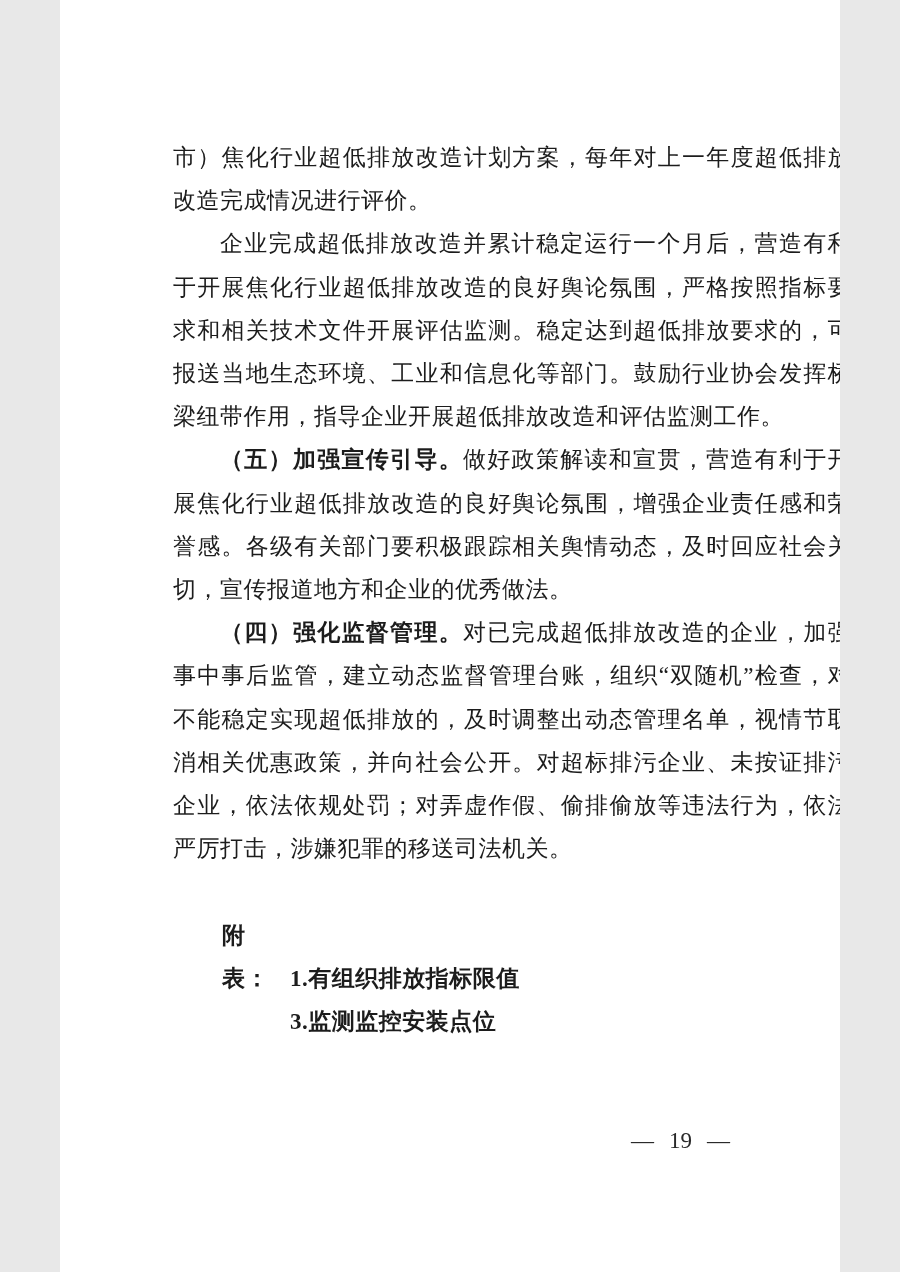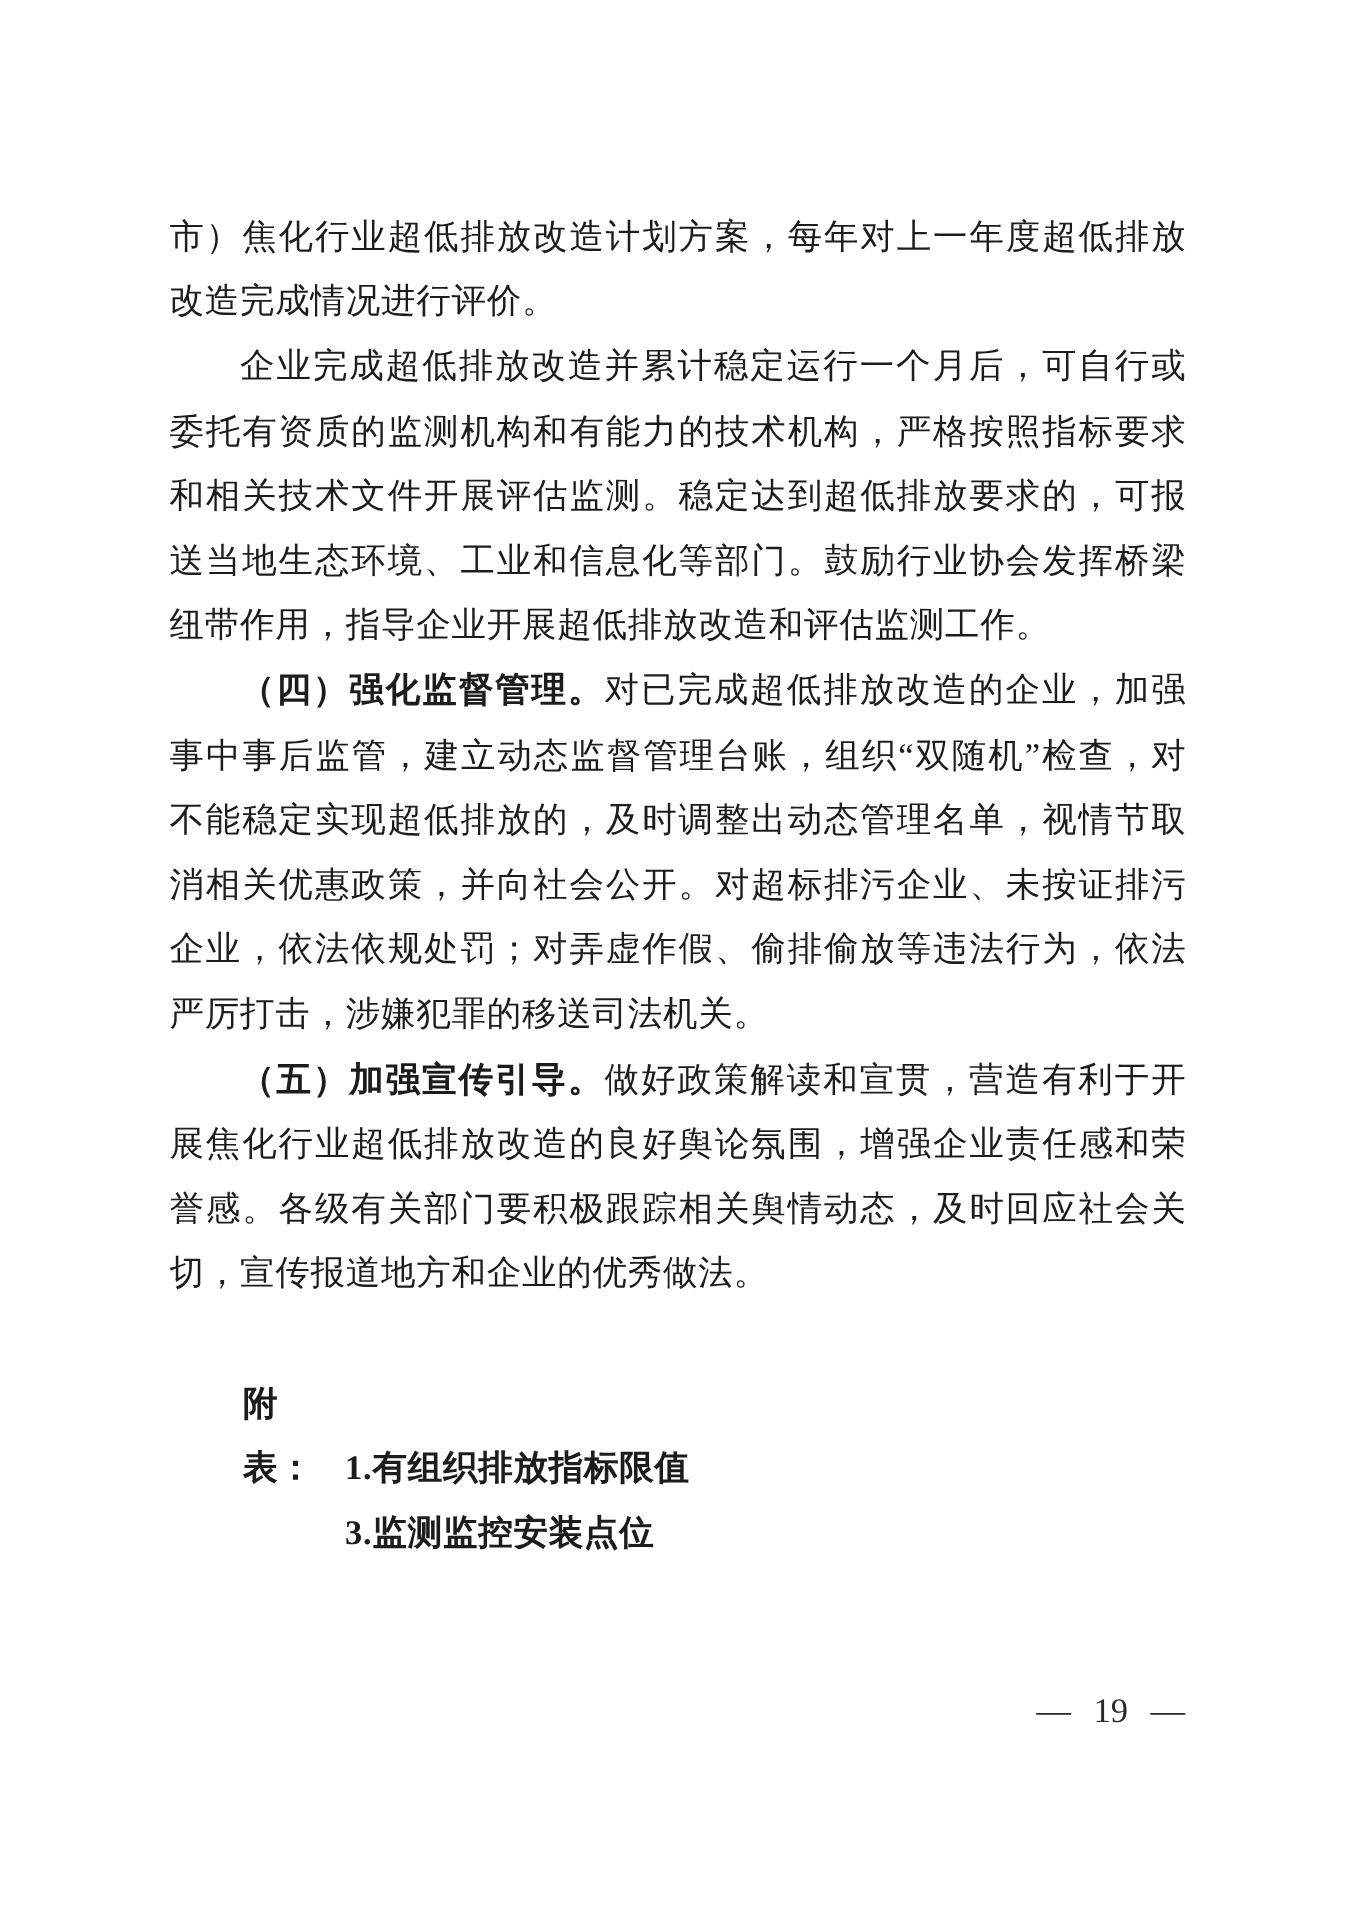--- a/index.html
+++ b/index.html
@@ -1,19 +1,19 @@
 <!DOCTYPE html>
 <html><head>
 <meta charset="utf-8">
 <style>
   * { margin: 0; padding: 0; box-sizing: border-box; }
   html, body { background: #e8e8e8; }
   .page {
     position: relative;
-    width: 900px;
+    width: 780px;
     height: 1272px;
     margin: 0 auto;
     background: #ffffff;
     font-family: "Liberation Serif", "DejaVu Serif", serif;
     color: #1c1c1c;
     overflow: hidden;
   }
   .doc-body {
     position: absolute;
     left: 113px;
@@ -46,25 +46,25 @@
 </style>
 </head>
 <body>
 
 <div class="page">
 
   <div class="doc-body">
 
     <p class="para"><span>市）焦化行业超低排放改造计划方案，每年对上一年度超低排放改造完成情况进行评价。</span></p>
 
-    <p class="para indent"><span>企业完成超低排放改造并累计稳定运行一个月后，可自行或委托有资质的监测机构和有能力的技术机构，严格按照指标要求和相关技术文件开展评估监测。稳定达到超低排放要求的，可报送当地生态环境、工业和信息化等部门。鼓励行业协会发挥桥梁纽带作用，指导企业开展超低排放改造和评估监测工作。</span></p>
+    <p class="para indent"><span>企业完成超低排放改造并累计稳定运行一个月后，营造有利于开展焦化行业超低排放改造的良好舆论氛围，严格按照指标要求和相关技术文件开展评估监测。稳定达到超低排放要求的，可报送当地生态环境、工业和信息化等部门。鼓励行业协会发挥桥梁纽带作用，指导企业开展超低排放改造和评估监测工作。</span></p>
+
+    <p class="para indent"><span class="section-lead">（五）加强宣传引导。</span><span>做好政策解读和宣贯，营造有利于开展焦化行业超低排放改造的良好舆论氛围，增强企业责任感和荣誉感。各级有关部门要积极跟踪相关舆情动态，及时回应社会关切，宣传报道地方和企业的优秀做法。</span></p>
 
     <p class="para indent"><span class="section-lead">（四）强化监督管理。</span><span>对已完成超低排放改造的企业，加强事中事后监管，建立动态监督管理台账，组织“双随机”检查，对不能稳定实现超低排放的，及时调整出动态管理名单，视情节取消相关优惠政策，并向社会公开。对超标排污企业、未按证排污企业，依法依规处罚；对弄虚作假、偷排偷放等违法行为，依法严厉打击，涉嫌犯罪的移送司法机关。</span></p>
-
-    <p class="para indent"><span class="section-lead">（五）加强宣传引导。</span><span>做好政策解读和宣贯，营造有利于开展焦化行业超低排放改造的良好舆论氛围，增强企业责任感和荣誉感。各级有关部门要积极跟踪相关舆情动态，及时回应社会关切，宣传报道地方和企业的优秀做法。</span></p>
 
     <div class="appendix">
       <div class="appendix-row first"><span class="appendix-label">附表：</span><span>1.有组织排放指标限值</span></div>
       <div class="appendix-row"><span>3.监测监控安装点位</span></div>
     </div>
 
   </div>
 
   <div class="page-footer">
     <span class="footer-dash">—</span>

